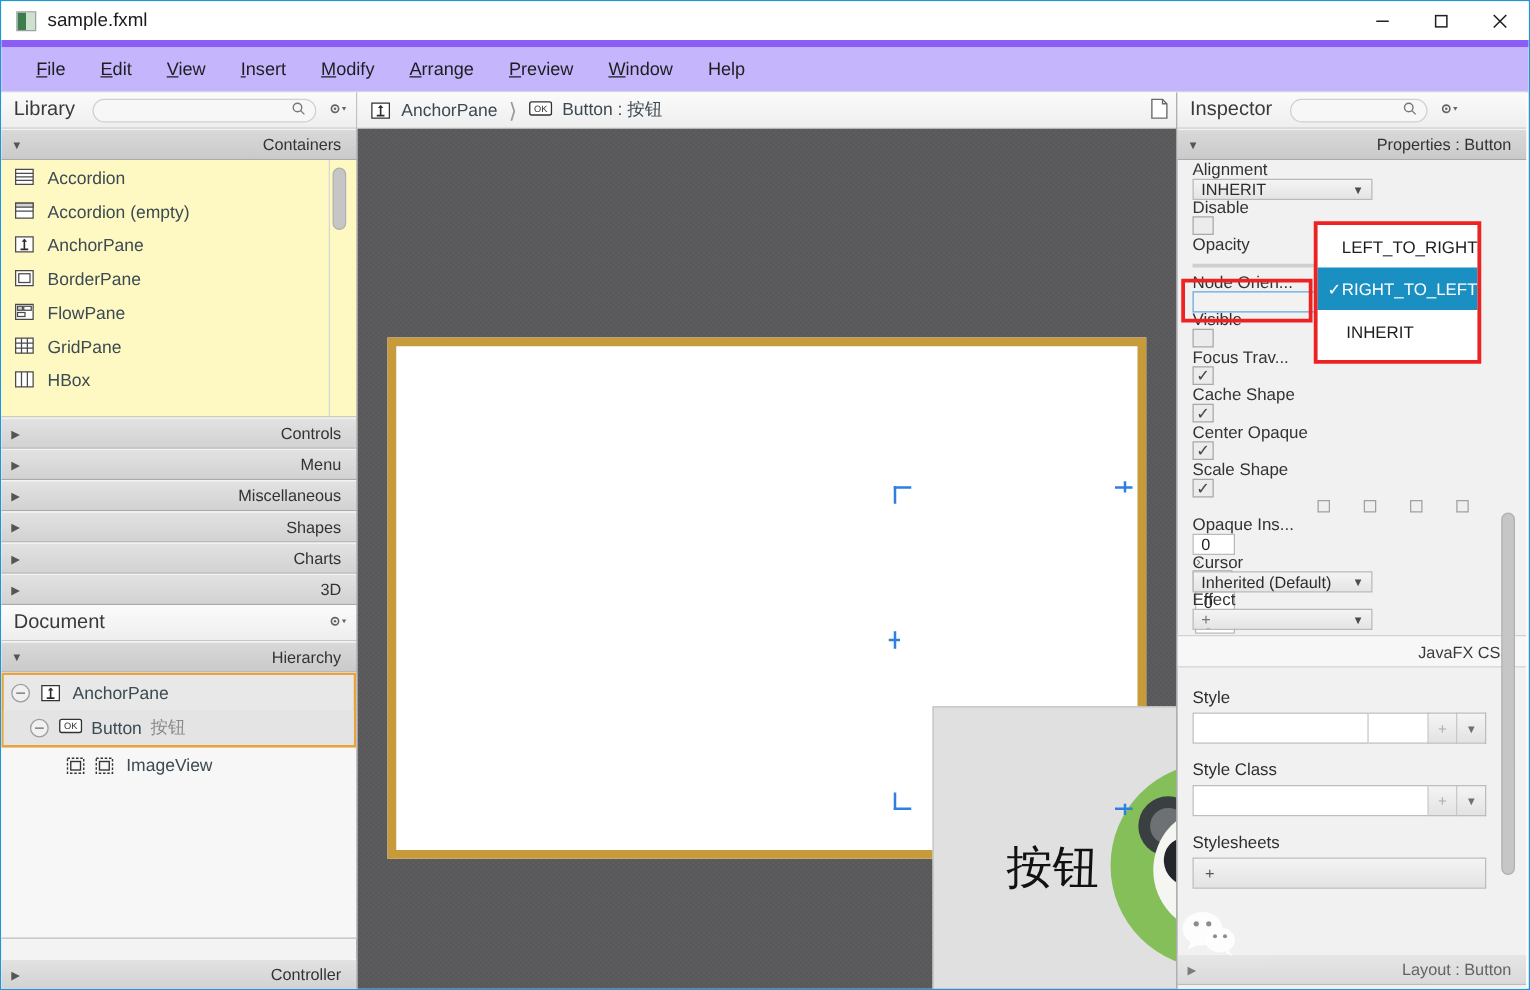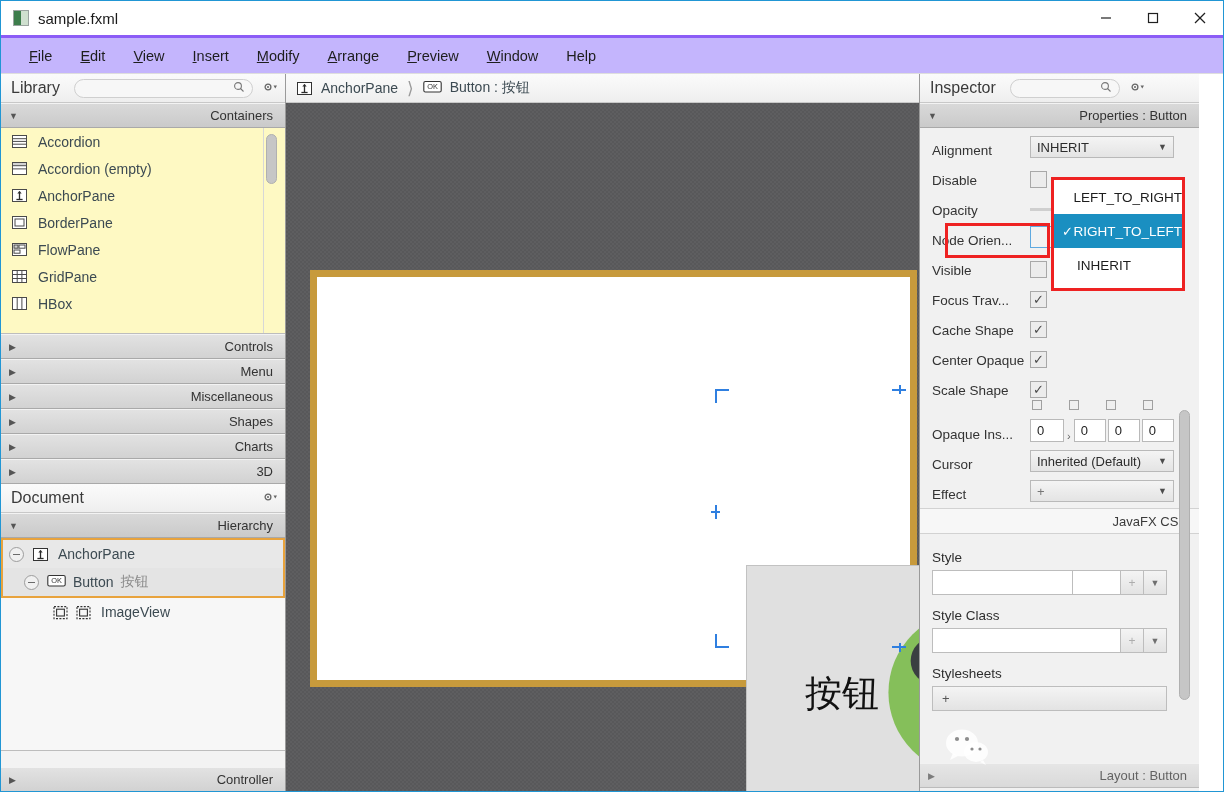--- a/index.html
+++ b/index.html
@@ -16,21 +16,21 @@
     width: 1224px; height: 792px;
     border: 1px solid #2196d4;
     background: #fff;
     overflow: hidden;
   }
 
   
   .titlebar {
     position: absolute; left: 0; top: 0; width: 1222px; height: 37px;
     background: #ffffff;
-    border-bottom: 3px solid #8b5cf6;
+    border-bottom: 6px solid #8b5cf6;
     display: flex; align-items: center;
   }
   .title-icon {
     width: 16px; height: 16px; margin-left: 12px; margin-right: 9px;
     border: 1px solid #9aa3a0;
     background: linear-gradient(90deg,#3d7d4c 0 50%, #cfe0cf 50% 100%);
     flex: none;
   }
   .title-text { font-size: 15px; color: #1a1a1a; }
   .winbtns { margin-left: auto; display: flex; height: 37px; }
@@ -55,21 +55,21 @@
   .leftcol {
     position: absolute; left: 0; top: 73px; width: 285px; height: 718px;
     background: #f3f3f3;
     border-right: 1px solid #9a9a9a;
   }
   .centercol {
     position: absolute; left: 285px; top: 73px; width: 657px; height: 718px;
     background: #fff;
   }
   .rightcol {
-    position: absolute; left: 918px; top: 73px; width: 280px; height: 718px;
+    position: absolute; left: 940px; top: 73px; width: 280px; height: 718px;
     background: #f1f1f1;
     border-left: 1px solid #9a9a9a;
   }
 
   
   .panel-head {
     height: 29px; display: flex; align-items: center;
     background: linear-gradient(#fbfbfb,#eeeeee);
     border-bottom: 1px solid #c8c8c8;
     padding: 0 6px 0 10px;
@@ -185,22 +185,23 @@
     font-family: "DejaVu Sans", sans-serif;
     margin-right: 6px;
   }
 
   
   .selmark { position: absolute; background: #2f7fe0; }
 
   
   .insp-body { position: relative; height: 689px; overflow: hidden; }
   .prop-row {
-    height: 30px; display: flex; align-items: flex-end;
+    height: 30px; display: flex; align-items: flex-start;
     padding-left: 12px;
+    flex-direction: column;
   }
   .prop-label { width: 98px; font-size: 13.5px; color: #333; flex: none; }
   .combo {
     width: 144px; height: 22px;
     background: linear-gradient(#f4f4f4,#e4e4e4);
     border: 1px solid #b9b9b9;
     display: flex; align-items: center; padding: 0 6px;
     font-size: 13px; color: #2c2c2c; position: relative;
   }
   .combo .caret { margin-left: auto; font-size: 9px; color: #4c4c4c; }

